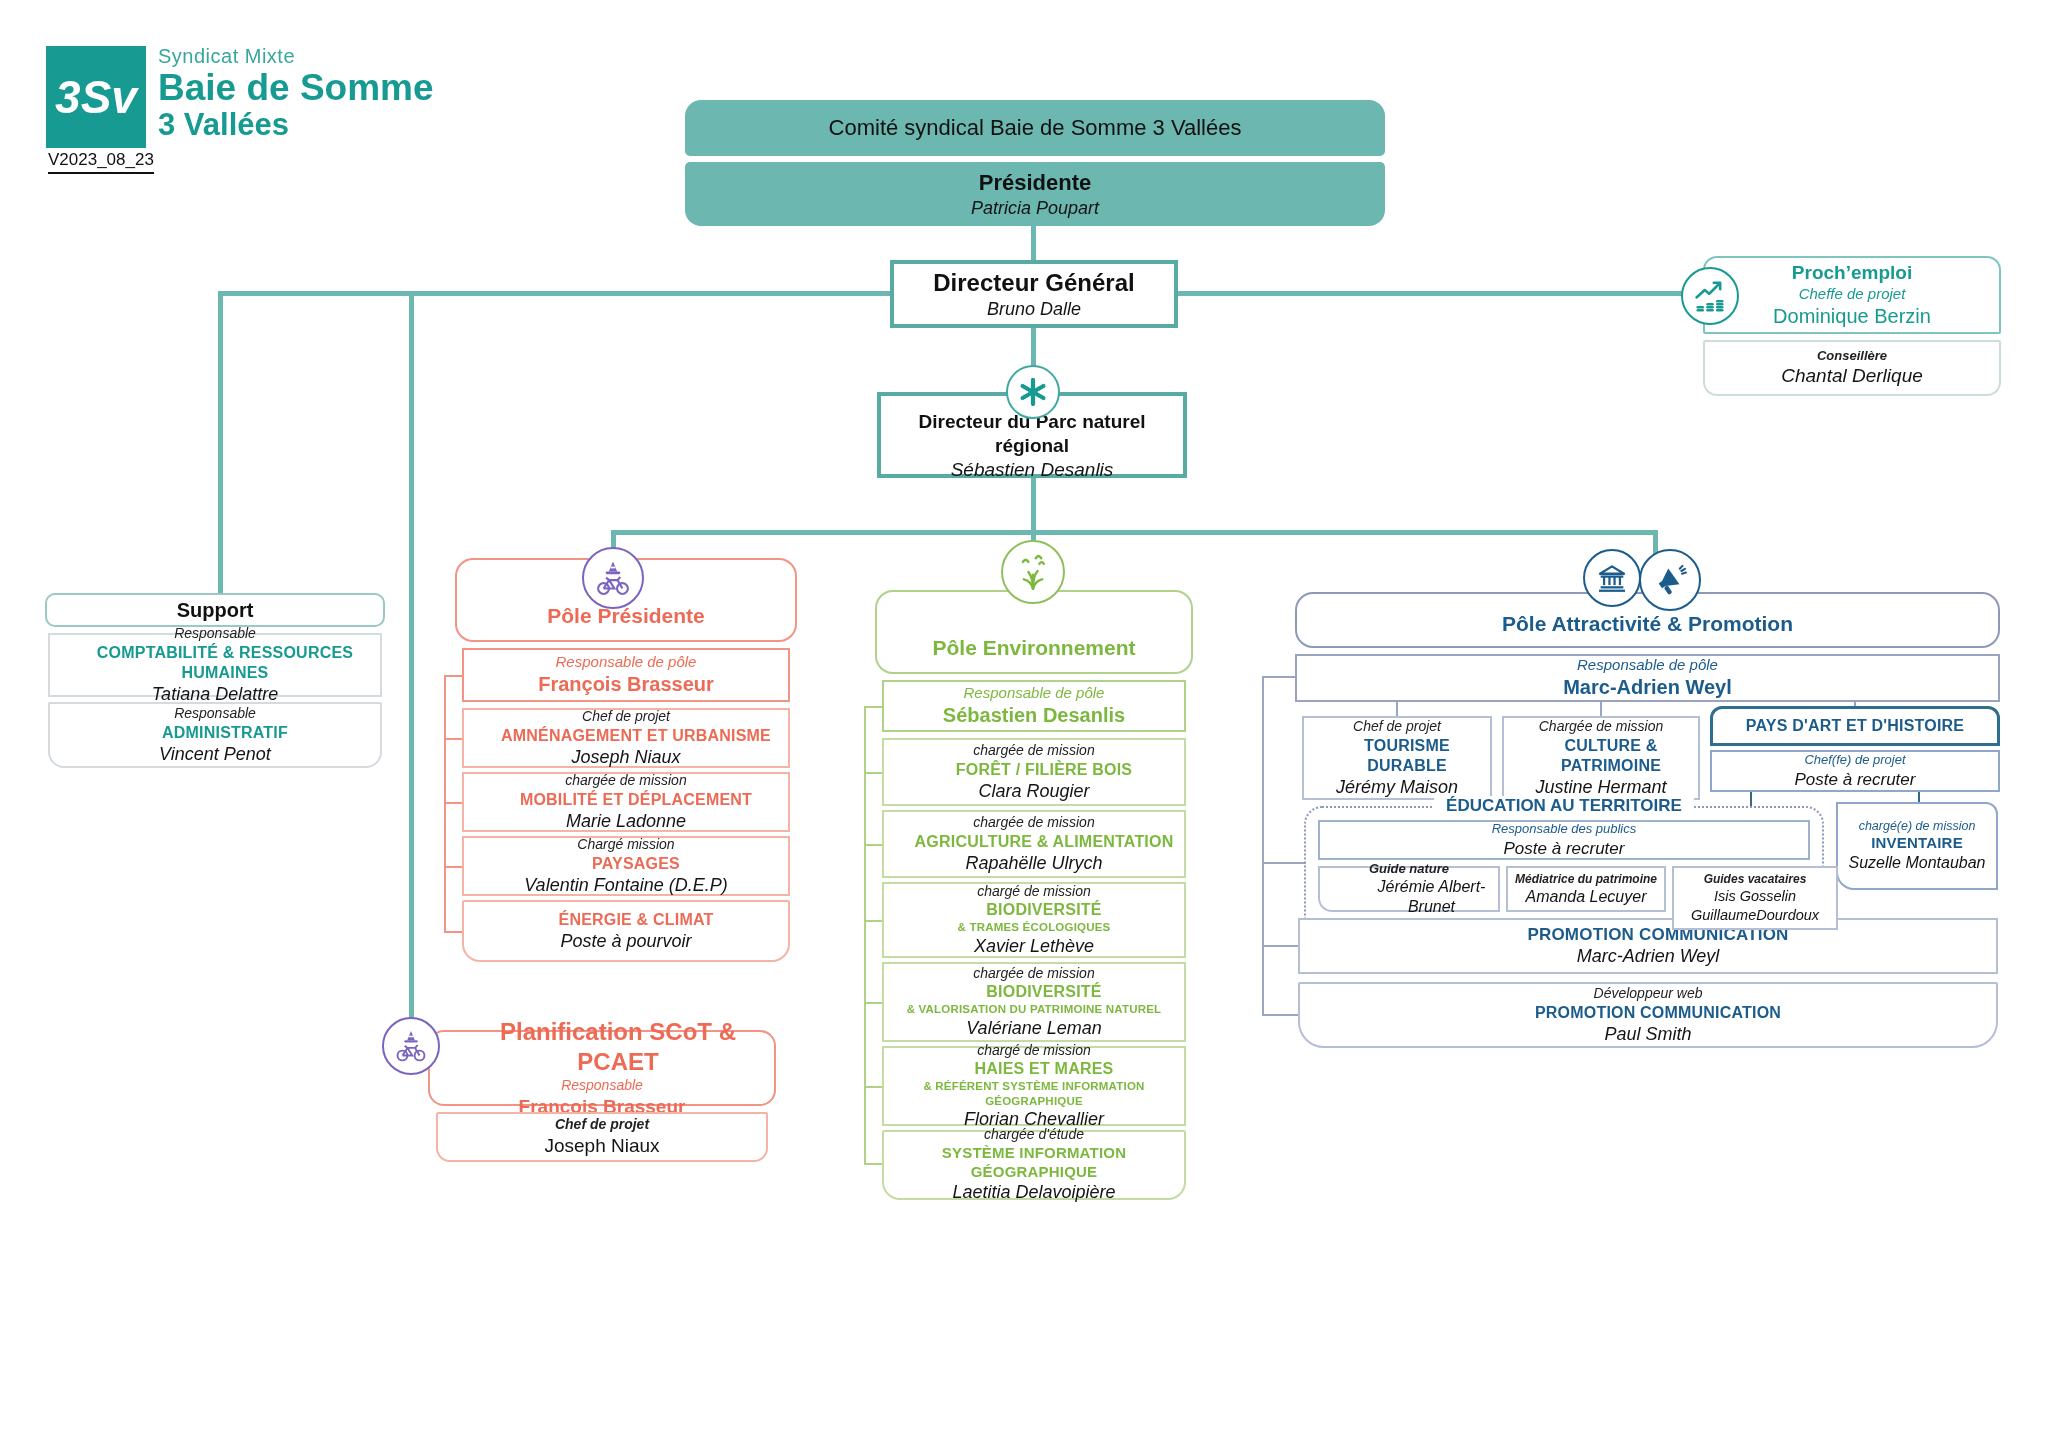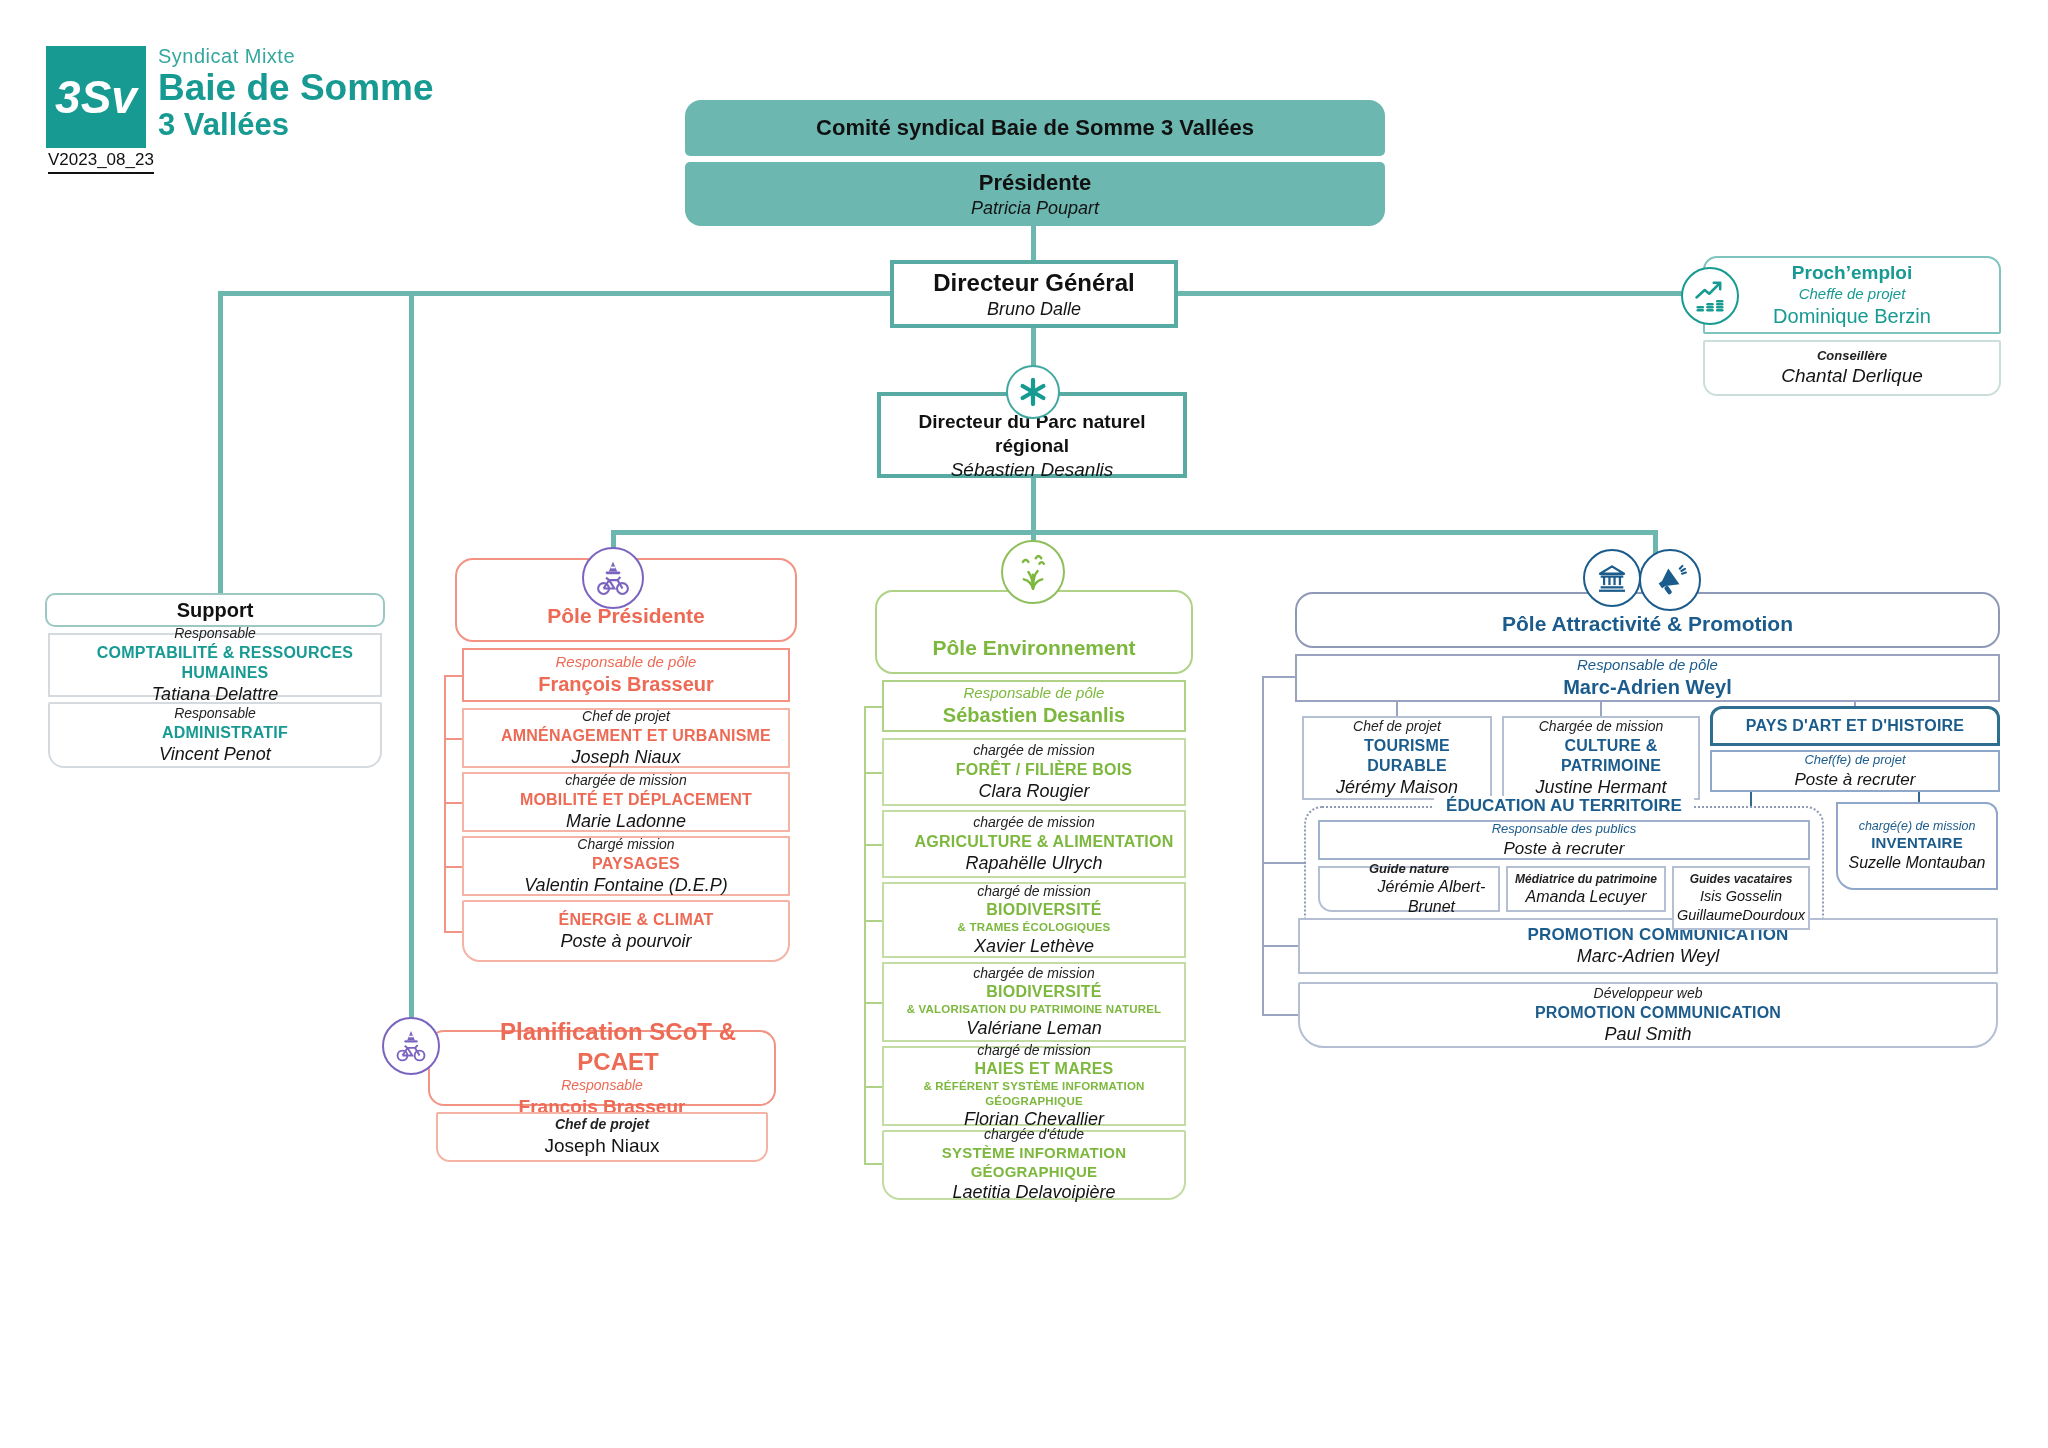--- a/index.html
+++ b/index.html
@@ -48,21 +48,21 @@
   <div class="line" style="left:218px;top:291px;width:5px;height:306px;"></div>
   <div class="line" style="left:409px;top:291px;width:5px;height:751px;"></div>
   <div class="line" style="left:1031px;top:328px;width:5px;height:64px;"></div>
   <div class="line" style="left:1031px;top:478px;width:5px;height:54px;"></div>
   <div class="line" style="left:613px;top:530px;width:1044px;height:5px;"></div>
   <div class="line" style="left:611px;top:530px;width:5px;height:32px;"></div>
   <div class="line" style="left:1031px;top:530px;width:5px;height:28px;"></div>
   <div class="line" style="left:1653px;top:530px;width:5px;height:62px;"></div>
 
   <div class="node tealfill" style="left:685px;top:100px;width:700px;height:56px;border-radius:16px 16px 5px 5px;">
-    <span style="font-weight:bold;font-size:22px;color:#111;">Comité syndical Baie de Somme 3 Vallées</span>
+    <span style="font-weight:normal;font-size:22px;color:#111;">Comité syndical Baie de Somme 3 Vallées</span>
   </div>
   <div class="node tealfill" style="left:685px;top:162px;width:700px;height:64px;border-radius:5px 5px 16px 16px;">
     <span style="font-weight:bold;font-size:22px;color:#111;">Présidente</span>
     <span class="name">Patricia Poupart</span>
   </div>
 
   <div class="node" style="left:890px;top:260px;width:288px;height:68px;border:4px solid #57ABA3;">
     <span style="font-weight:bold;font-size:24px;color:#111;">Directeur Général</span>
     <span class="name">Bruno Dalle</span>
   </div>
@@ -335,21 +335,21 @@
     <span class="name" style="font-size:17px;">Poste à recruter</span>
   </div>
   <div class="node" style="left:1318px;top:866px;width:182px;height:46px;border:2px solid #B5BFD4;border-radius:0 0 0 14px;z-index:2;">
     <span class="role-sm bold">Guide nature</span>
     <span class="name-sm" style="font-size:16px;margin-left:45px;">Jérémie Albert-Brunet</span>
   </div>
   <div class="node" style="left:1506px;top:866px;width:160px;height:46px;border:2px solid #B5BFD4;z-index:2;">
     <span class="role-sm bold" style="font-size:12px;">Médiatrice du patrimoine</span>
     <span class="name-sm" style="font-size:16px;">Amanda Lecuyer</span>
   </div>
-  <div class="node" style="left:1672px;top:866px;width:138px;height:64px;border:2px solid #B5BFD4;z-index:2;">
+  <div class="node" style="left:1672px;top:866px;width:166px;height:64px;border:2px solid #B5BFD4;z-index:2;">
     <span class="role-sm bold" style="font-size:12px;">Guides vacataires</span>
     <span class="name-sm" style="font-size:14.5px;">Isis Gosselin</span>
     <span class="name-sm" style="font-size:14.5px;">GuillaumeDourdoux</span>
   </div>
 
   <div class="node" style="left:1836px;top:802px;width:162px;height:88px;border:2px solid #8FA8C9;border-radius:0 12px 0 18px;">
     <span class="role-sm c-blue" style="font-size:12.5px;">chargé(e) de mission</span>
     <span class="unit-sm c-blue">INVENTAIRE</span>
     <span class="name-sm" style="font-size:16px;">Suzelle Montauban</span>
   </div>

